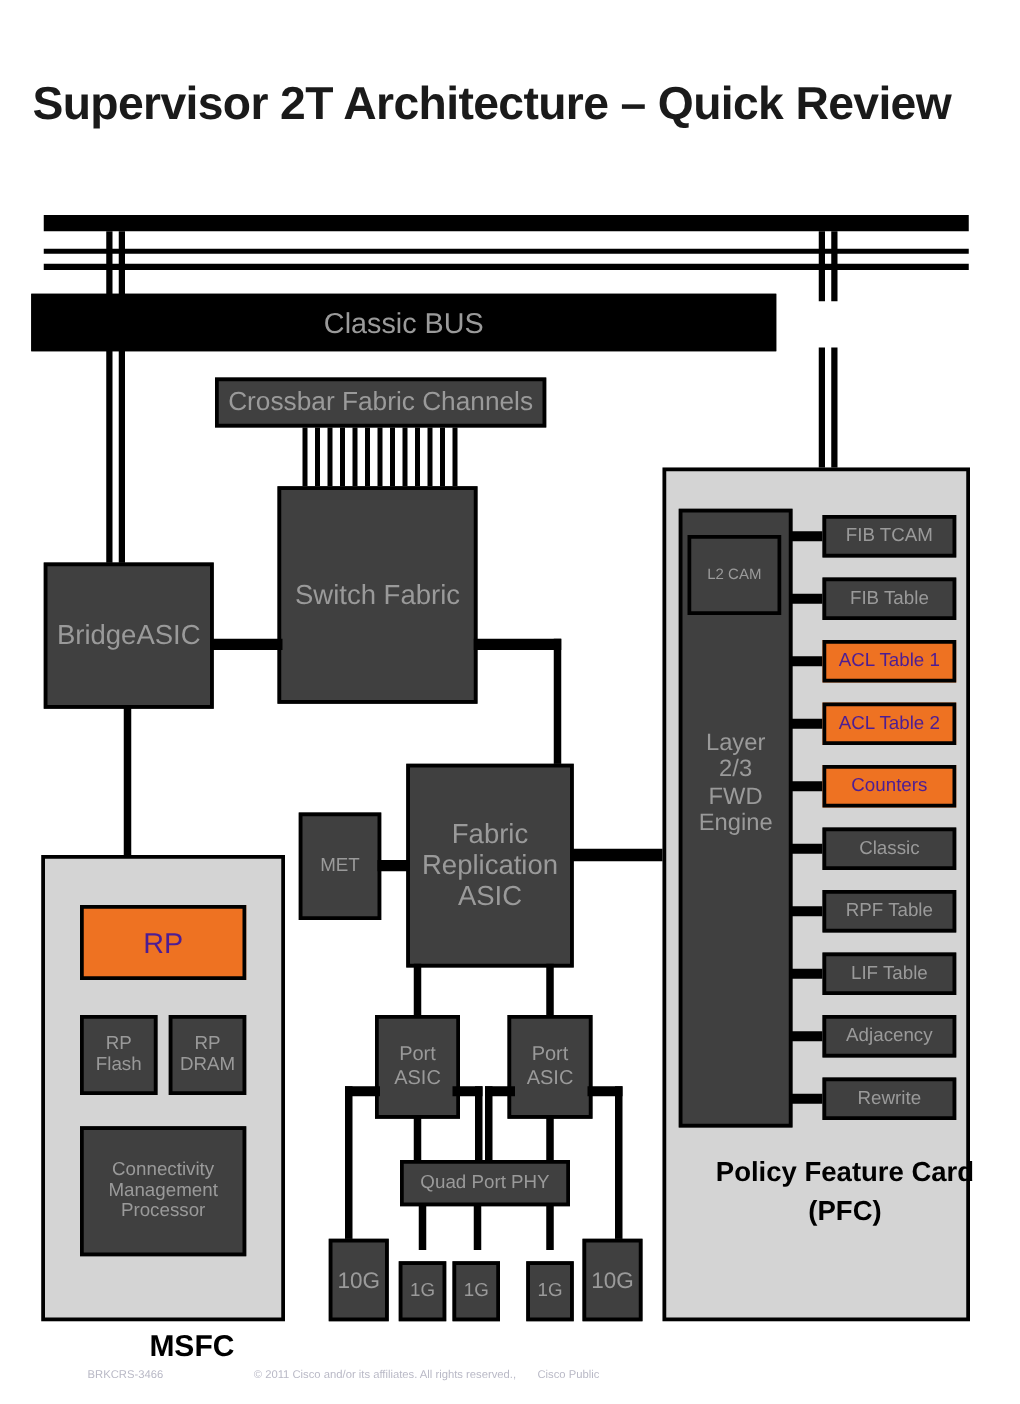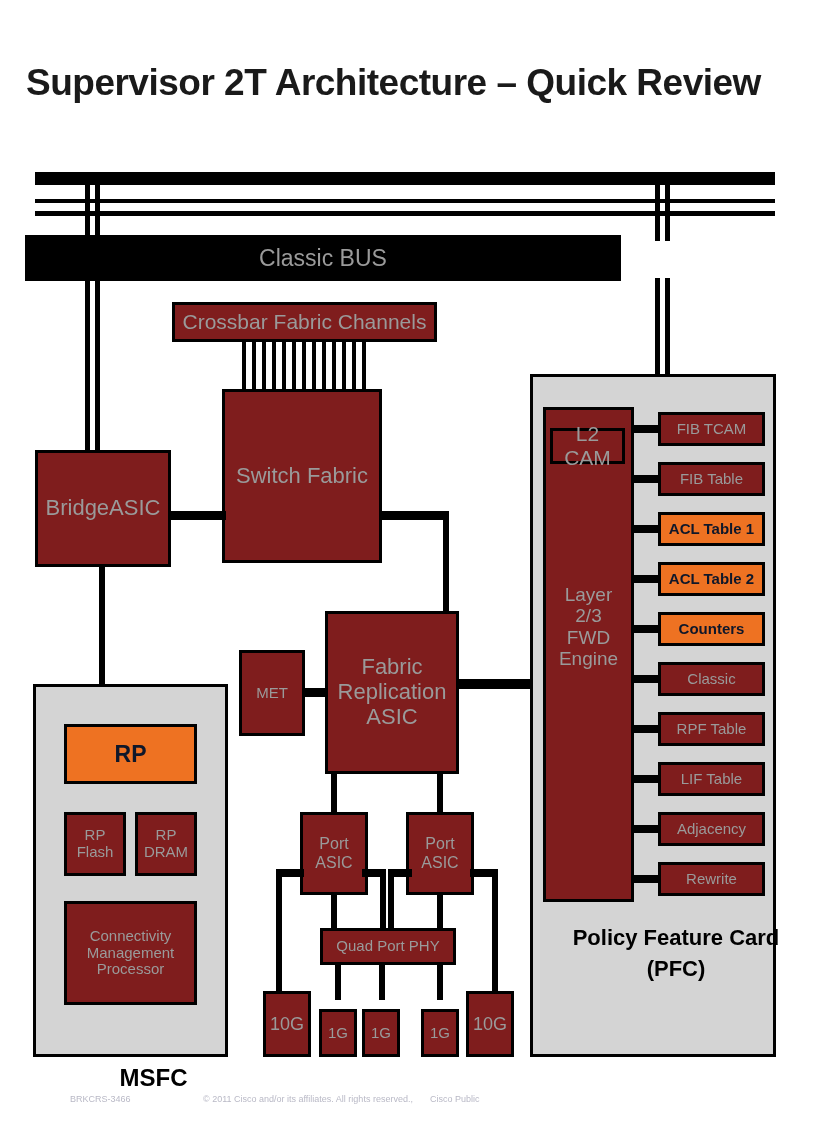--- a/index.html
+++ b/index.html
@@ -33,34 +33,34 @@
     color: #1a1a1a;
     letter-spacing: -0.5px;
     font-family: "Liberation Sans", sans-serif;
     white-space: nowrap;
   }
 
   
   .blk {
     position: absolute;
     box-sizing: border-box;
-    background: #7f1d1d;
+    background: #404040;
     border: 3px solid #000000;
     color: #9a9a9a;
     display: flex;
     align-items: center;
     justify-content: center;
     text-align: center;
     line-height: 1.13;
     font-family: "Liberation Sans", sans-serif;
   }
   .blk.orange {
     background: #ee7222;
-    color: #0f172a;
-    font-weight: bold;
+    color: #4c1d95;
+    font-weight: normal;
     border: 3px solid #000000;
   }
   .panel {
     position: absolute;
     box-sizing: border-box;
     background: #d4d4d4;
     border: 3px solid #000000;
   }
   .wire {
     position: absolute;
@@ -254,21 +254,21 @@
 
   <div class="panel" style="left:530px; top:374px; width:246px; height:683px;"></div>
 
   <div class="blk" style="left:543px; top:407px; width:91px; height:495px; font-size:19px; flex-direction:column; justify-content:flex-start; padding-top:128px;">
     <span style="margin-top:46px;">Layer</span>
     <span>2/3</span>
     <span>FWD</span>
     <span>Engine</span>
   </div>
 
-  <div class="blk" style="left:550px; top:428px; width:75px; height:36px; font-size:21px;">L2 CAM</div>
+  <div class="blk" style="left:550px; top:428px; width:75px; height:64px; font-size:12px;">L2 CAM</div>
 
   <div>
     <div class="wire" style="left:632px; top:425px; width:26px; height:8px;"></div>
     <div class="wire" style="left:632px; top:475px; width:26px; height:8px;"></div>
     <div class="wire" style="left:632px; top:525px; width:26px; height:8px;"></div>
     <div class="wire" style="left:632px; top:575px; width:26px; height:8px;"></div>
     <div class="wire" style="left:632px; top:625px; width:26px; height:8px;"></div>
     <div class="wire" style="left:632px; top:675px; width:26px; height:8px;"></div>
     <div class="wire" style="left:632px; top:725px; width:26px; height:8px;"></div>
     <div class="wire" style="left:632px; top:775px; width:26px; height:8px;"></div>

